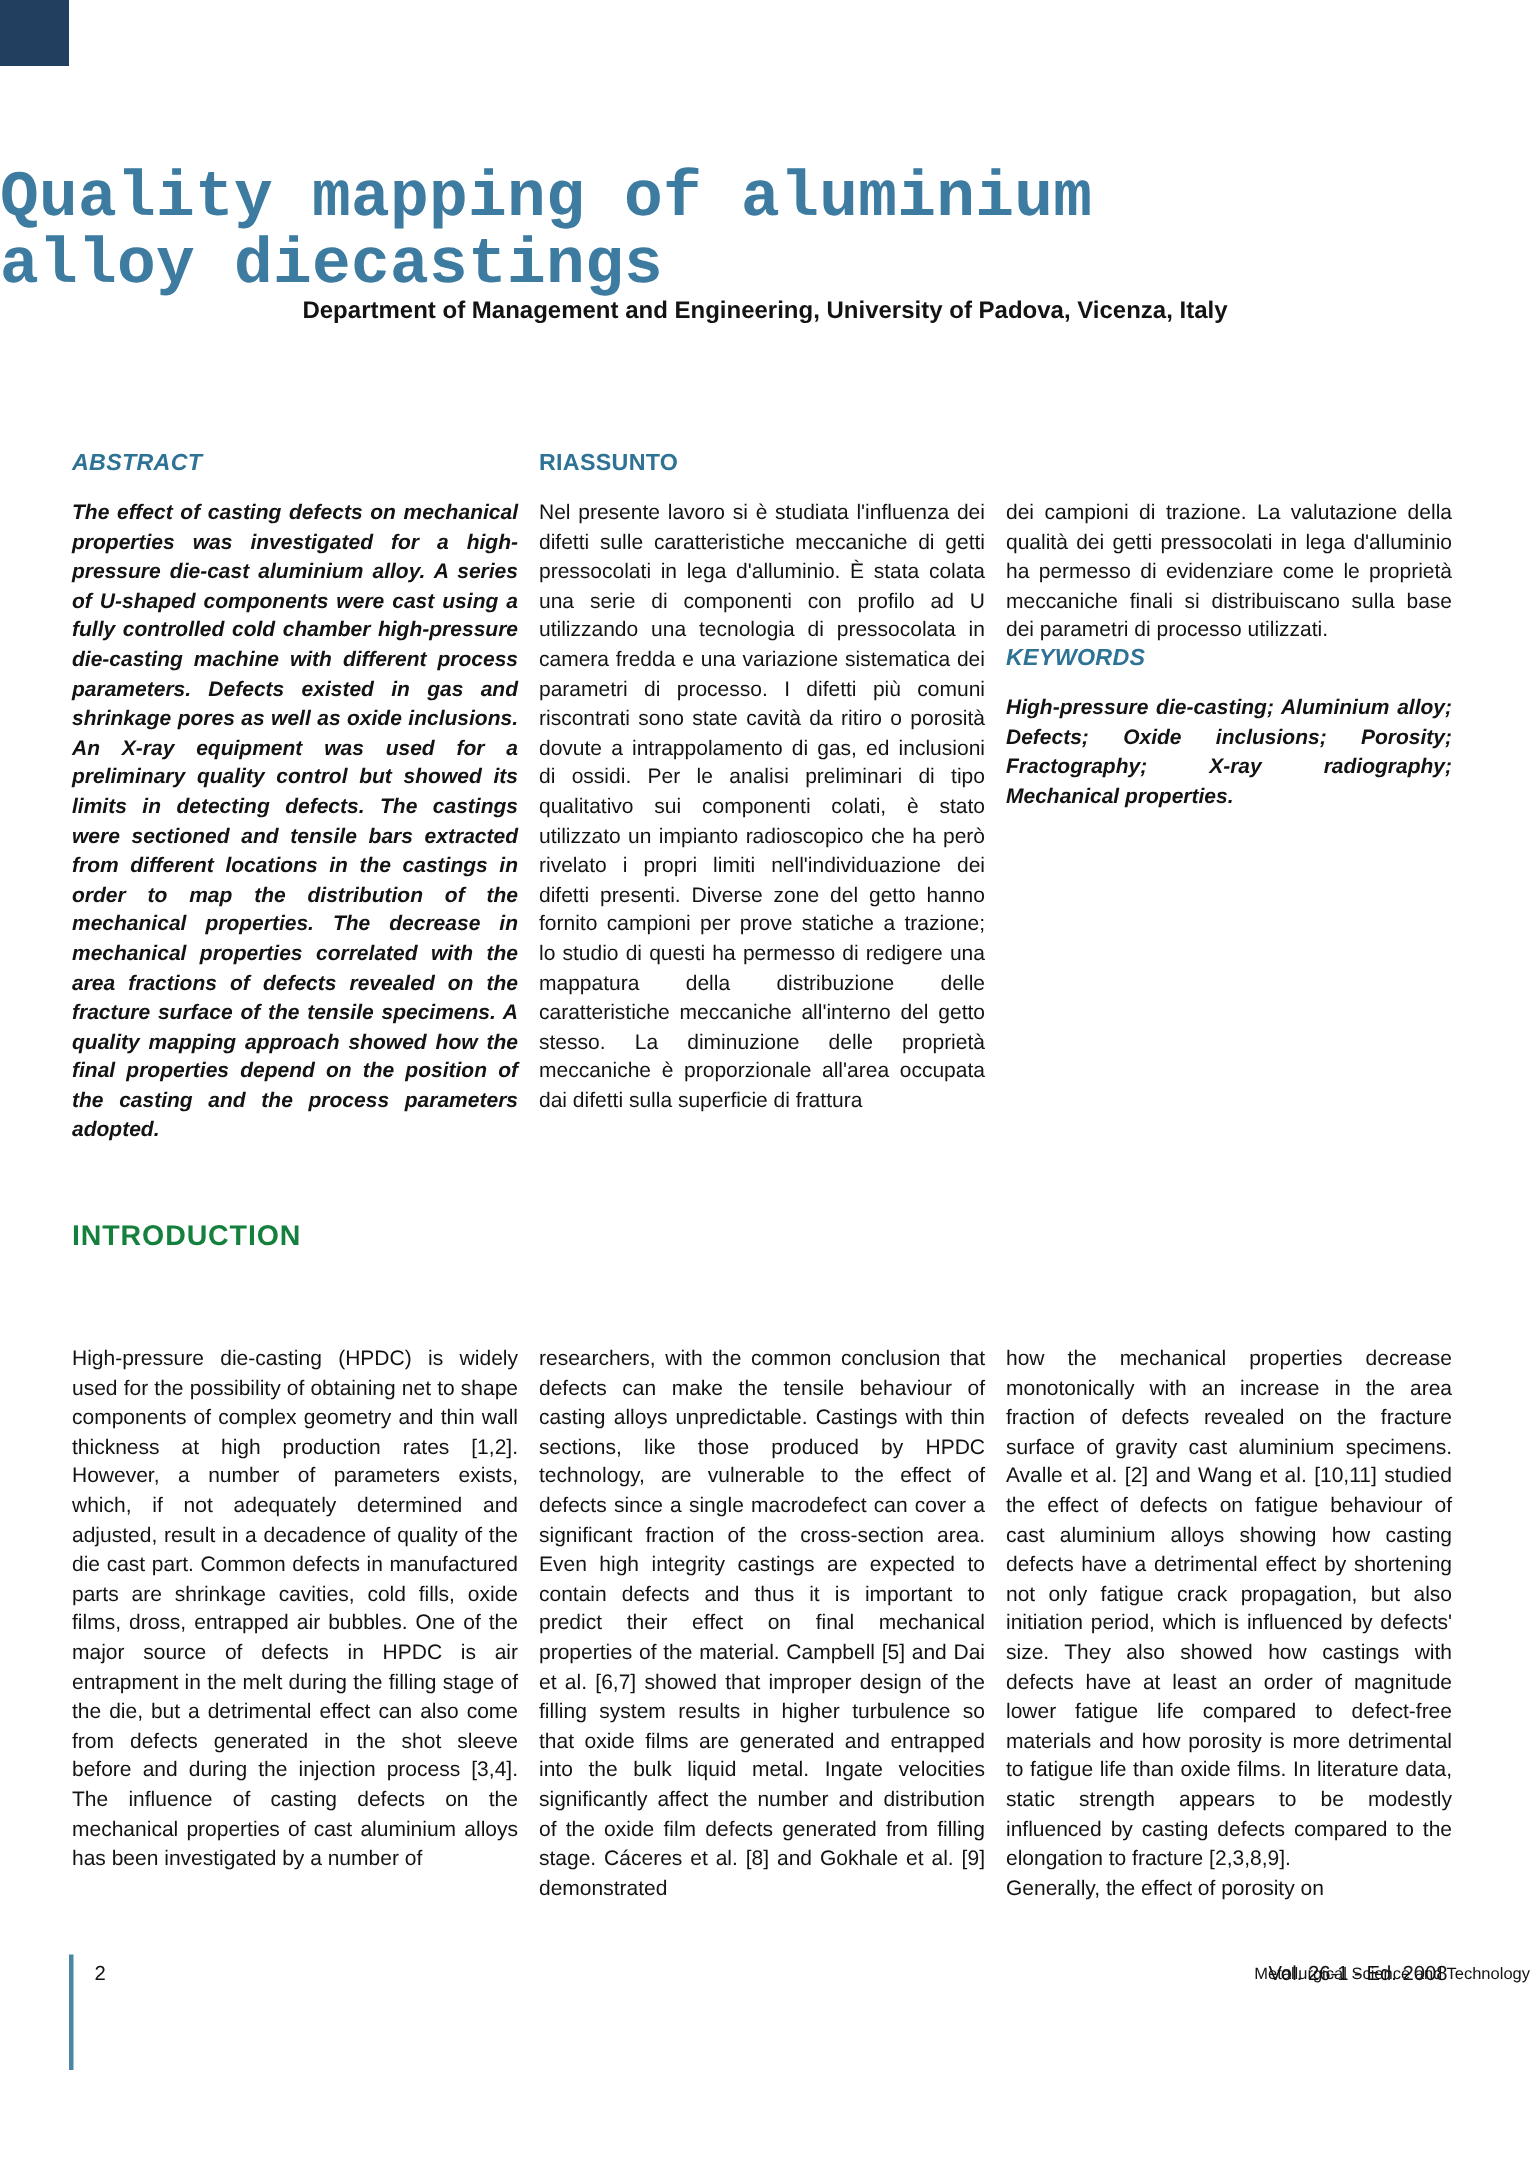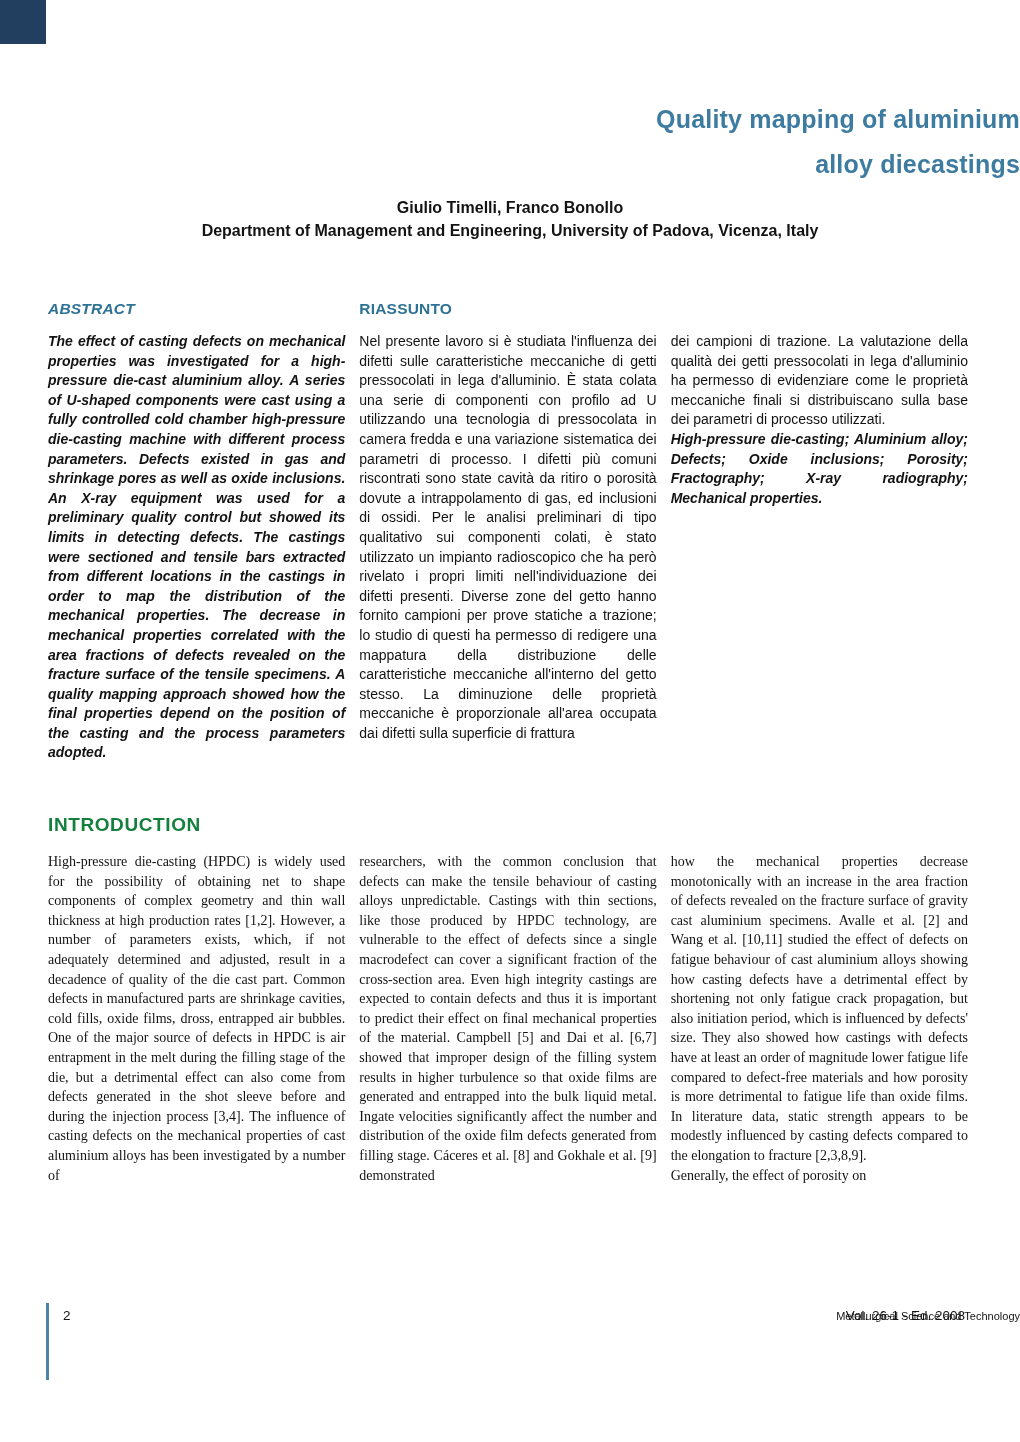--- a/index.html
+++ b/index.html
@@ -9,35 +9,36 @@
     background: #ffffff;
     font-family: "Liberation Sans", sans-serif;
     color: #131313;
   }
   .page { position: relative; width: 1020px; height: 1442px; background: #fff; overflow: hidden; }
 
   .corner-square { position: absolute; left: 0; top: 0; width: 46px; height: 44px; background: #223f60; }
 
   .title {
     position: absolute; left: 0; right: 0; top: 80px;
-    text-align: right;
+    text-align: left;
     color: #3d7ba0; font-weight: bold;
-    font-size: 25px; line-height: 45px;
+    font-size: 43px; line-height: 45px;
     letter-spacing: 0.2px;
+    font-family: Liberation Mono, monospace;
   }
   .authors-block { position: absolute; left: 0; right: 0; top: 196px; text-align: center; }
   .authors { font-weight: bold; font-size: 16px; line-height: 23px; }
   .affiliation { font-weight: bold; font-size: 16px; line-height: 23px; }
 
   .top-columns, .intro-columns {
     position: absolute; left: 48px; width: 920px;
     display: grid; grid-template-columns: 1fr 1fr 1fr; gap: 14px;
   }
   .top-columns { top: 300px; }
-  .intro-columns { top: 852px; font-family: Liberation Serif, serif; }
+  .intro-columns { top: 896px; }
 
   h3.col-heading {
     margin: 0 0 12px 0; height: 20px;
     font-size: 15.5px; font-weight: bold; color: #2e7295;
     letter-spacing: 0.2px;
   }
   h3.italic-heading { font-style: italic; }
 
   .col p {
     margin: 0; text-align: justify;
@@ -64,38 +65,38 @@
 <div class="page">
 
   <div class="corner-square"></div>
 
   <h1 class="title">
     <span>Quality mapping of aluminium</span><br>
     <span>alloy diecastings</span>
   </h1>
 
   <div class="authors-block">
-    <div class="authors">Giulio Timelli, Franco Bonollo</div>
     <div class="affiliation">Department of Management and Engineering, University of Padova, Vicenza, Italy</div>
   </div>
 
   <div class="top-columns">
 
     <div class="col">
       <h3 class="col-heading italic-heading">ABSTRACT</h3>
       <p class="italic-body">The effect of casting defects on mechanical properties was investigated for a high-pressure die-cast aluminium alloy. A series of U-shaped components were cast using a fully controlled cold chamber high-pressure die-casting machine with different process parameters. Defects existed in gas and shrinkage pores as well as oxide inclusions. An X-ray equipment was used for a preliminary quality control but showed its limits in detecting defects. The castings were sectioned and tensile bars extracted from different locations in the castings in order to map the distribution of the mechanical properties. The decrease in mechanical properties correlated with the area fractions of defects revealed on the fracture surface of the tensile specimens. A quality mapping approach showed how the final properties depend on the position of the casting and the process parameters adopted.</p>
     </div>
 
     <div class="col">
       <h3 class="col-heading">RIASSUNTO</h3>
       <p>Nel presente lavoro si è studiata l'influenza dei difetti sulle caratteristiche meccaniche di getti pressocolati in lega d'alluminio. È stata colata una serie di componenti con profilo ad U utilizzando una tecnologia di pressocolata in camera fredda e una variazione sistematica dei parametri di processo. I difetti più comuni riscontrati sono state cavità da ritiro o porosità dovute a intrappolamento di gas, ed inclusioni di ossidi. Per le analisi preliminari di tipo qualitativo sui componenti colati, è stato utilizzato un impianto radioscopico che ha però rivelato i propri limiti nell'individuazione dei difetti presenti. Diverse zone del getto hanno fornito campioni per prove statiche a trazione; lo studio di questi ha permesso di redigere una mappatura della distribuzione delle caratteristiche meccaniche all'interno del getto stesso. La diminuzione delle proprietà meccaniche è proporzionale all'area occupata dai difetti sulla superficie di frattura</p>
     </div>
 
     <div class="col col3-spacer">
       <p>dei campioni di trazione. La valutazione della qualità dei getti pressocolati in lega d'alluminio ha permesso di evidenziare come le proprietà meccaniche finali si distribuiscano sulla base dei parametri di processo utilizzati.</p>
+      <h3 class="col-heading italic-heading kw-heading">KEYWORDS</h3>
       <p class="italic-body">High-pressure die-casting; Aluminium alloy; Defects; Oxide inclusions; Porosity; Fractography; X-ray radiography; Mechanical properties.</p>
     </div>
 
   </div>
 
   <h2 class="intro-heading">INTRODUCTION</h2>
 
   <div class="intro-columns">
 
     <div class="col">

